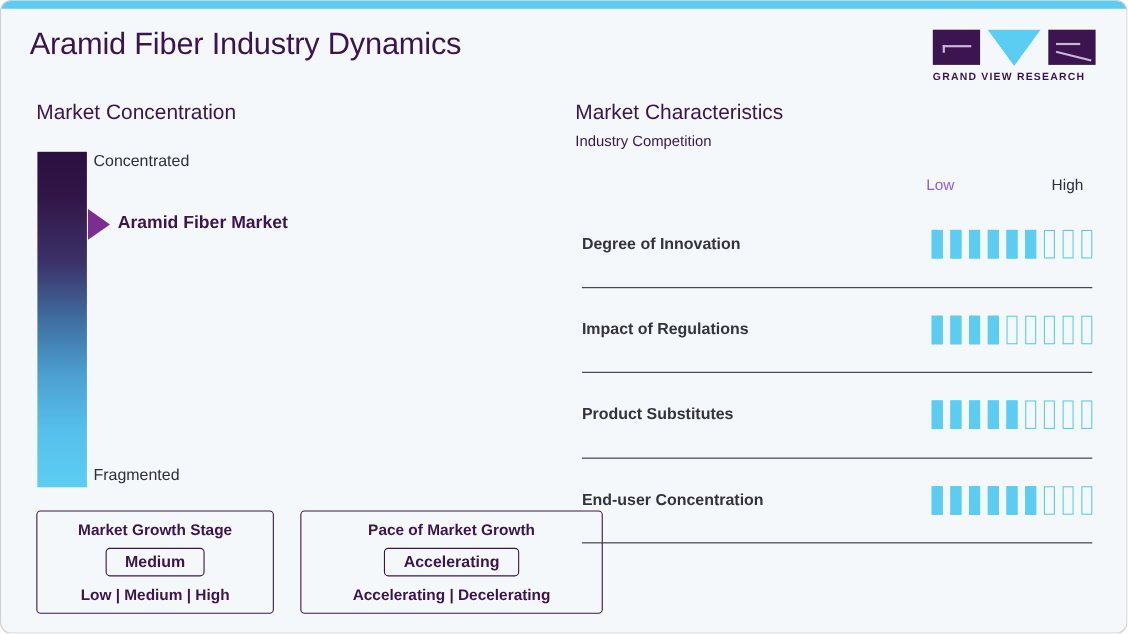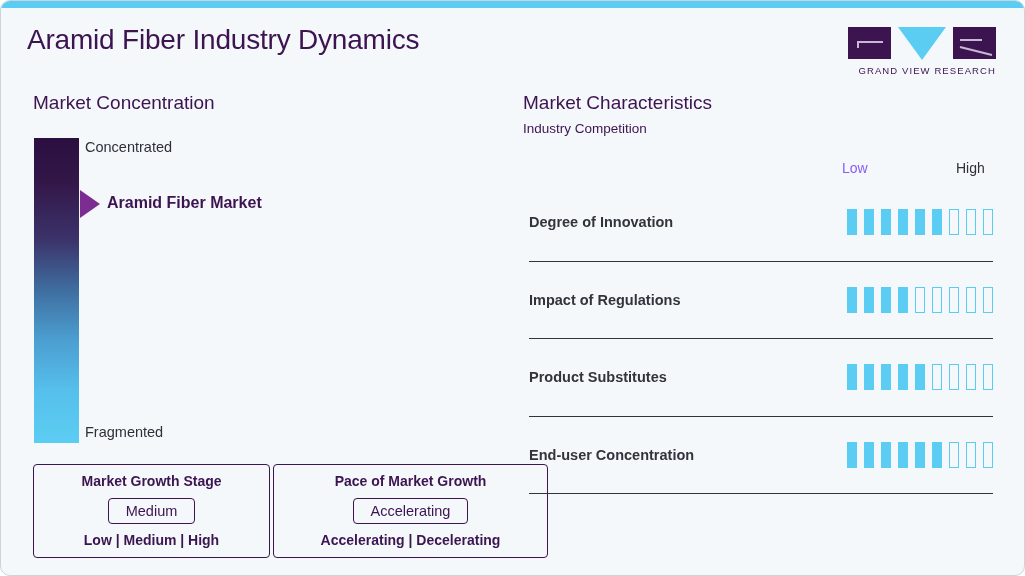--- a/index.html
+++ b/index.html
@@ -54,22 +54,22 @@
     position:absolute; left:7px; top:12px;
     width:22px; height:2px; background:#c9b7d6;
   }
   .logo-tri {
     width:0; height:0;
     border-left:24px solid transparent;
     border-right:24px solid transparent;
     border-top:33px solid #5ccdf2;
   }
   #logo-text {
-    margin-top:6px; text-align:right;
-    font-size:9.5px; font-weight:normal;
+    margin-top:6px; text-align:left;
+    font-size:9.5px; font-weight:bold;
     letter-spacing:1.1px; color:#3c1450;
   }
 
   
   #left-heading {
     position:absolute; left:32px; top:91px;
     font-size:19px; color:#3c1450;
   }
   #gradient-bar {
     position:absolute; left:33px; top:137px;
@@ -103,29 +103,29 @@
   .stat-card {
     position:absolute; top:463px;
     height:94px;
     border:1px solid #3c1450;
     border-radius:4px;
     background:#f4f8fb;
     display:flex; flex-direction:column;
     align-items:center; justify-content:space-between;
     padding:8px 10px 9px;
   }
-  #card-growth { left:32px; width:237px; }
+  #card-growth { left:32px; width:216px; }
   #card-pace   { left:272px; width:275px; }
   .stat-title {
     font-size:14px; font-weight:bold; color:#3c1450;
   }
   .stat-badge {
     border:1px solid #3c1450; border-radius:4px;
     padding:4px 17px;
-    font-size:14.5px; font-weight:normal; color:#3c1450;
+    font-size:14.5px; font-weight:bold; color:#3c1450;
     background:#f4f8fb;
   }
   .stat-scale {
     font-size:14px; font-weight:bold; color:#3c1450;
   }
 
   
   #right-heading {
     position:absolute; left:522px; top:91px;
     font-size:19px; color:#3c1450;

